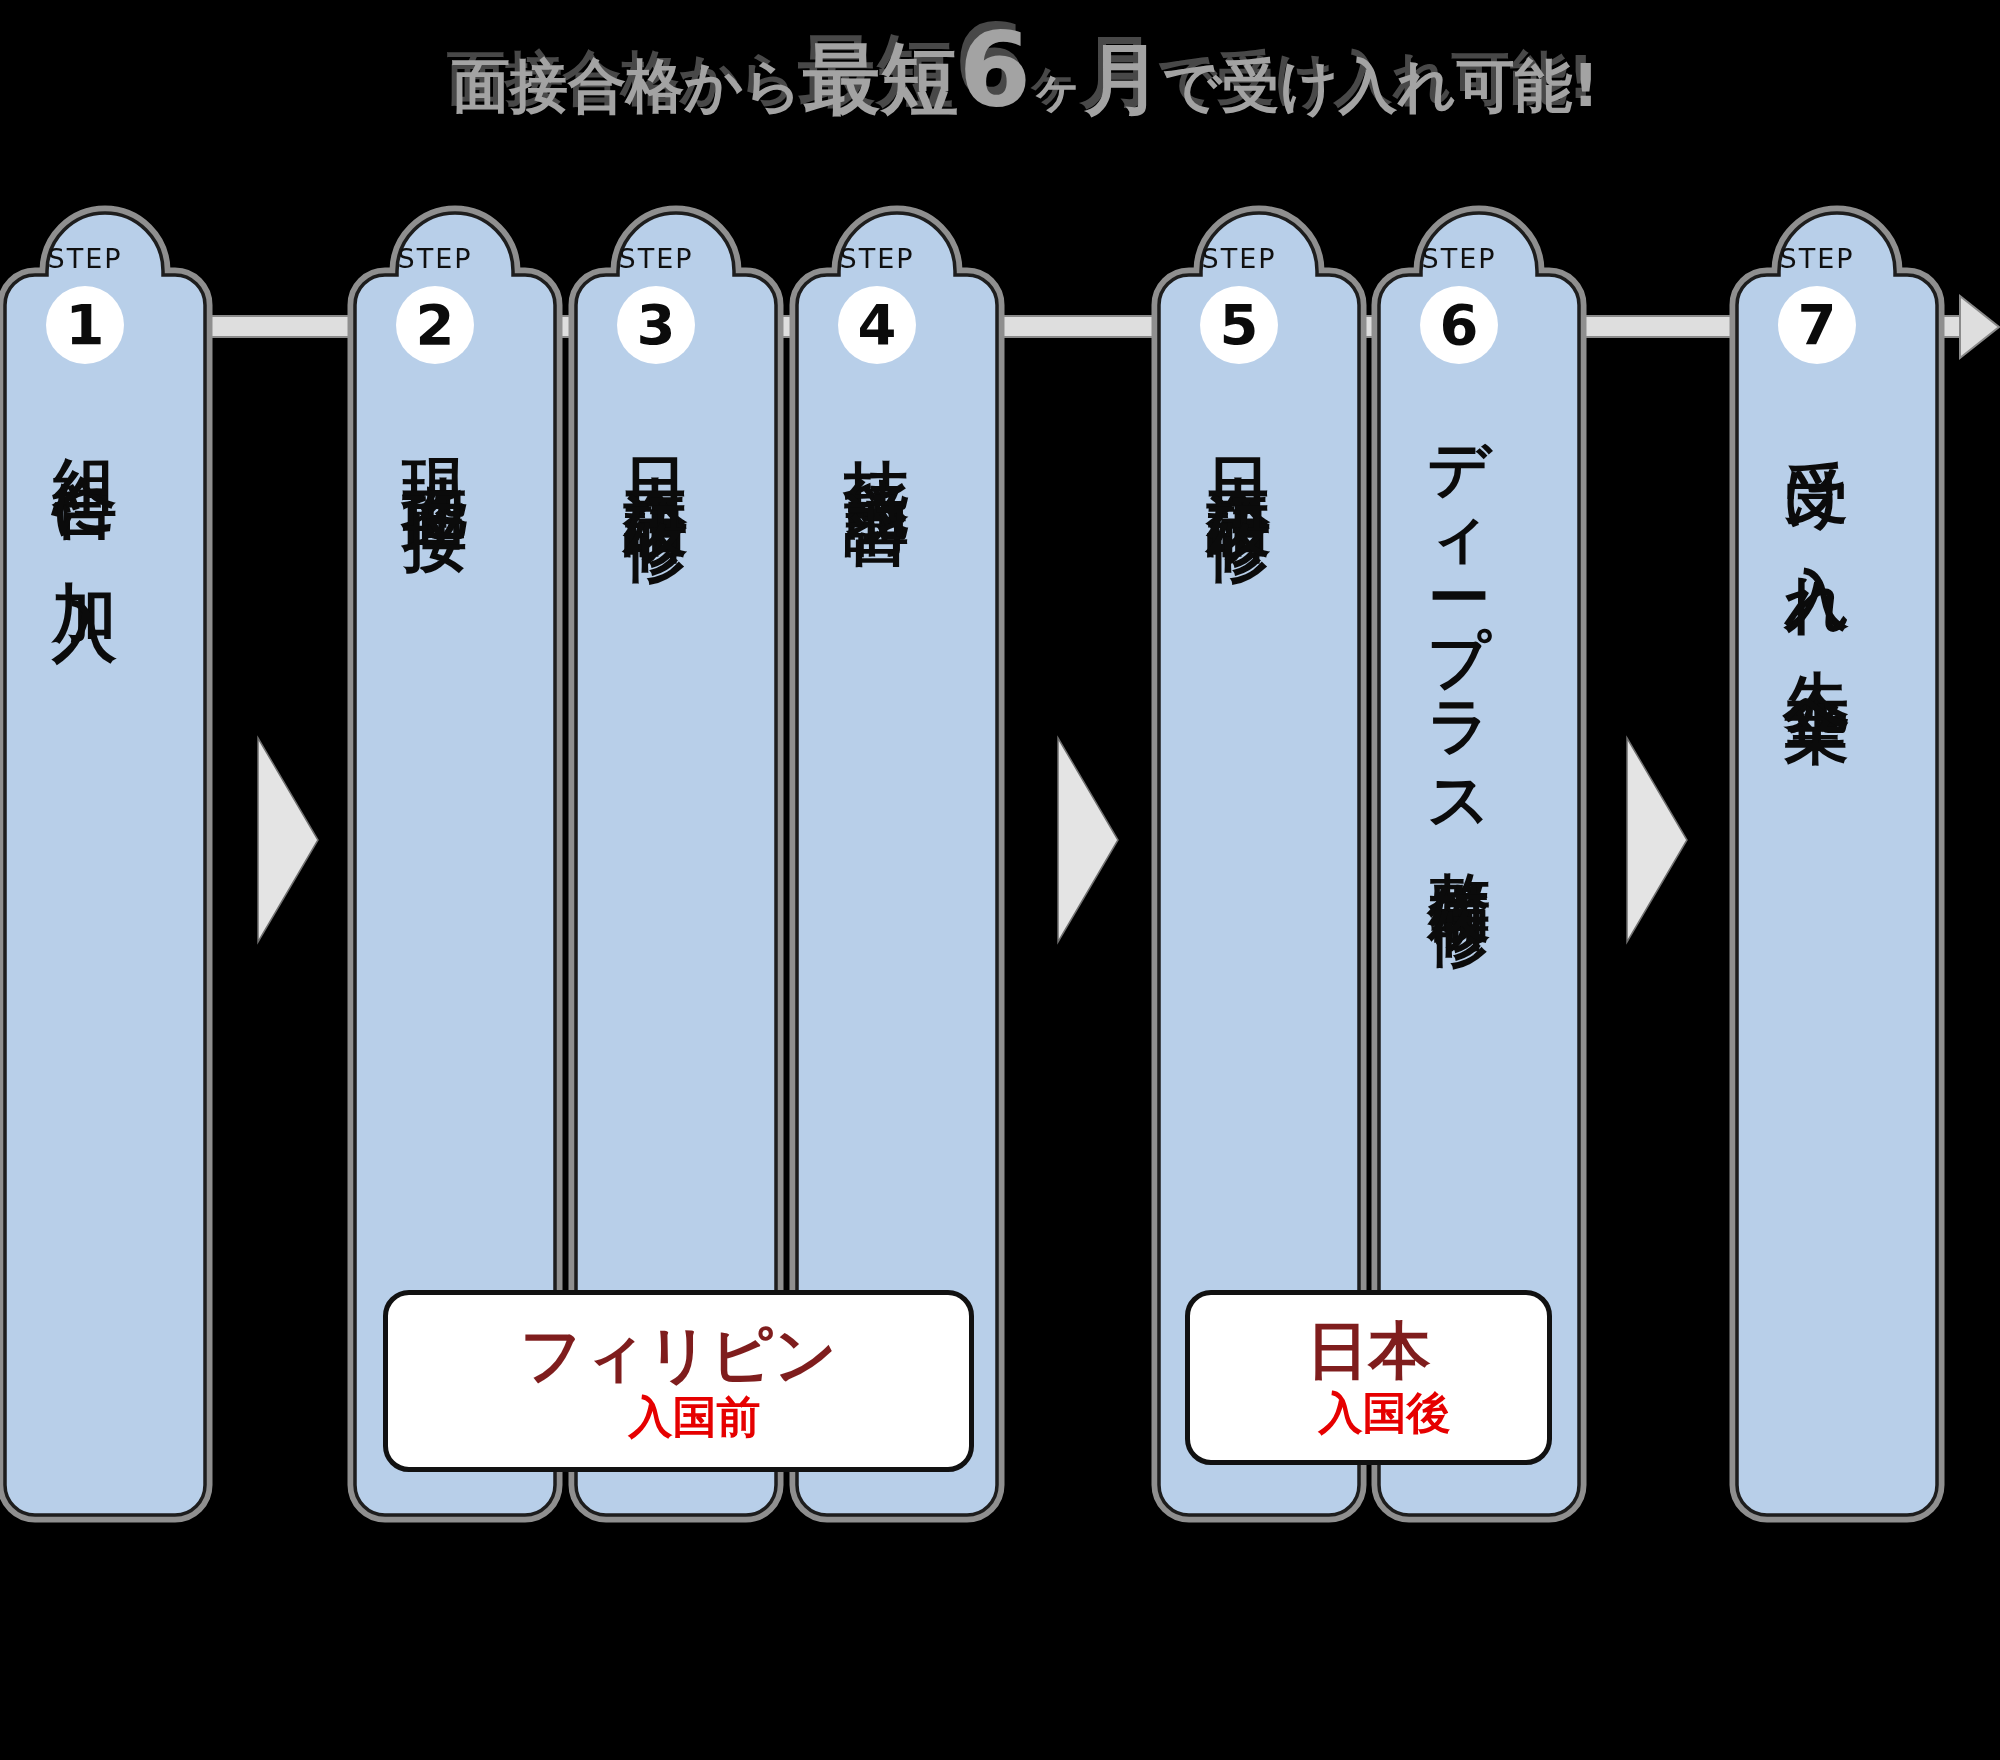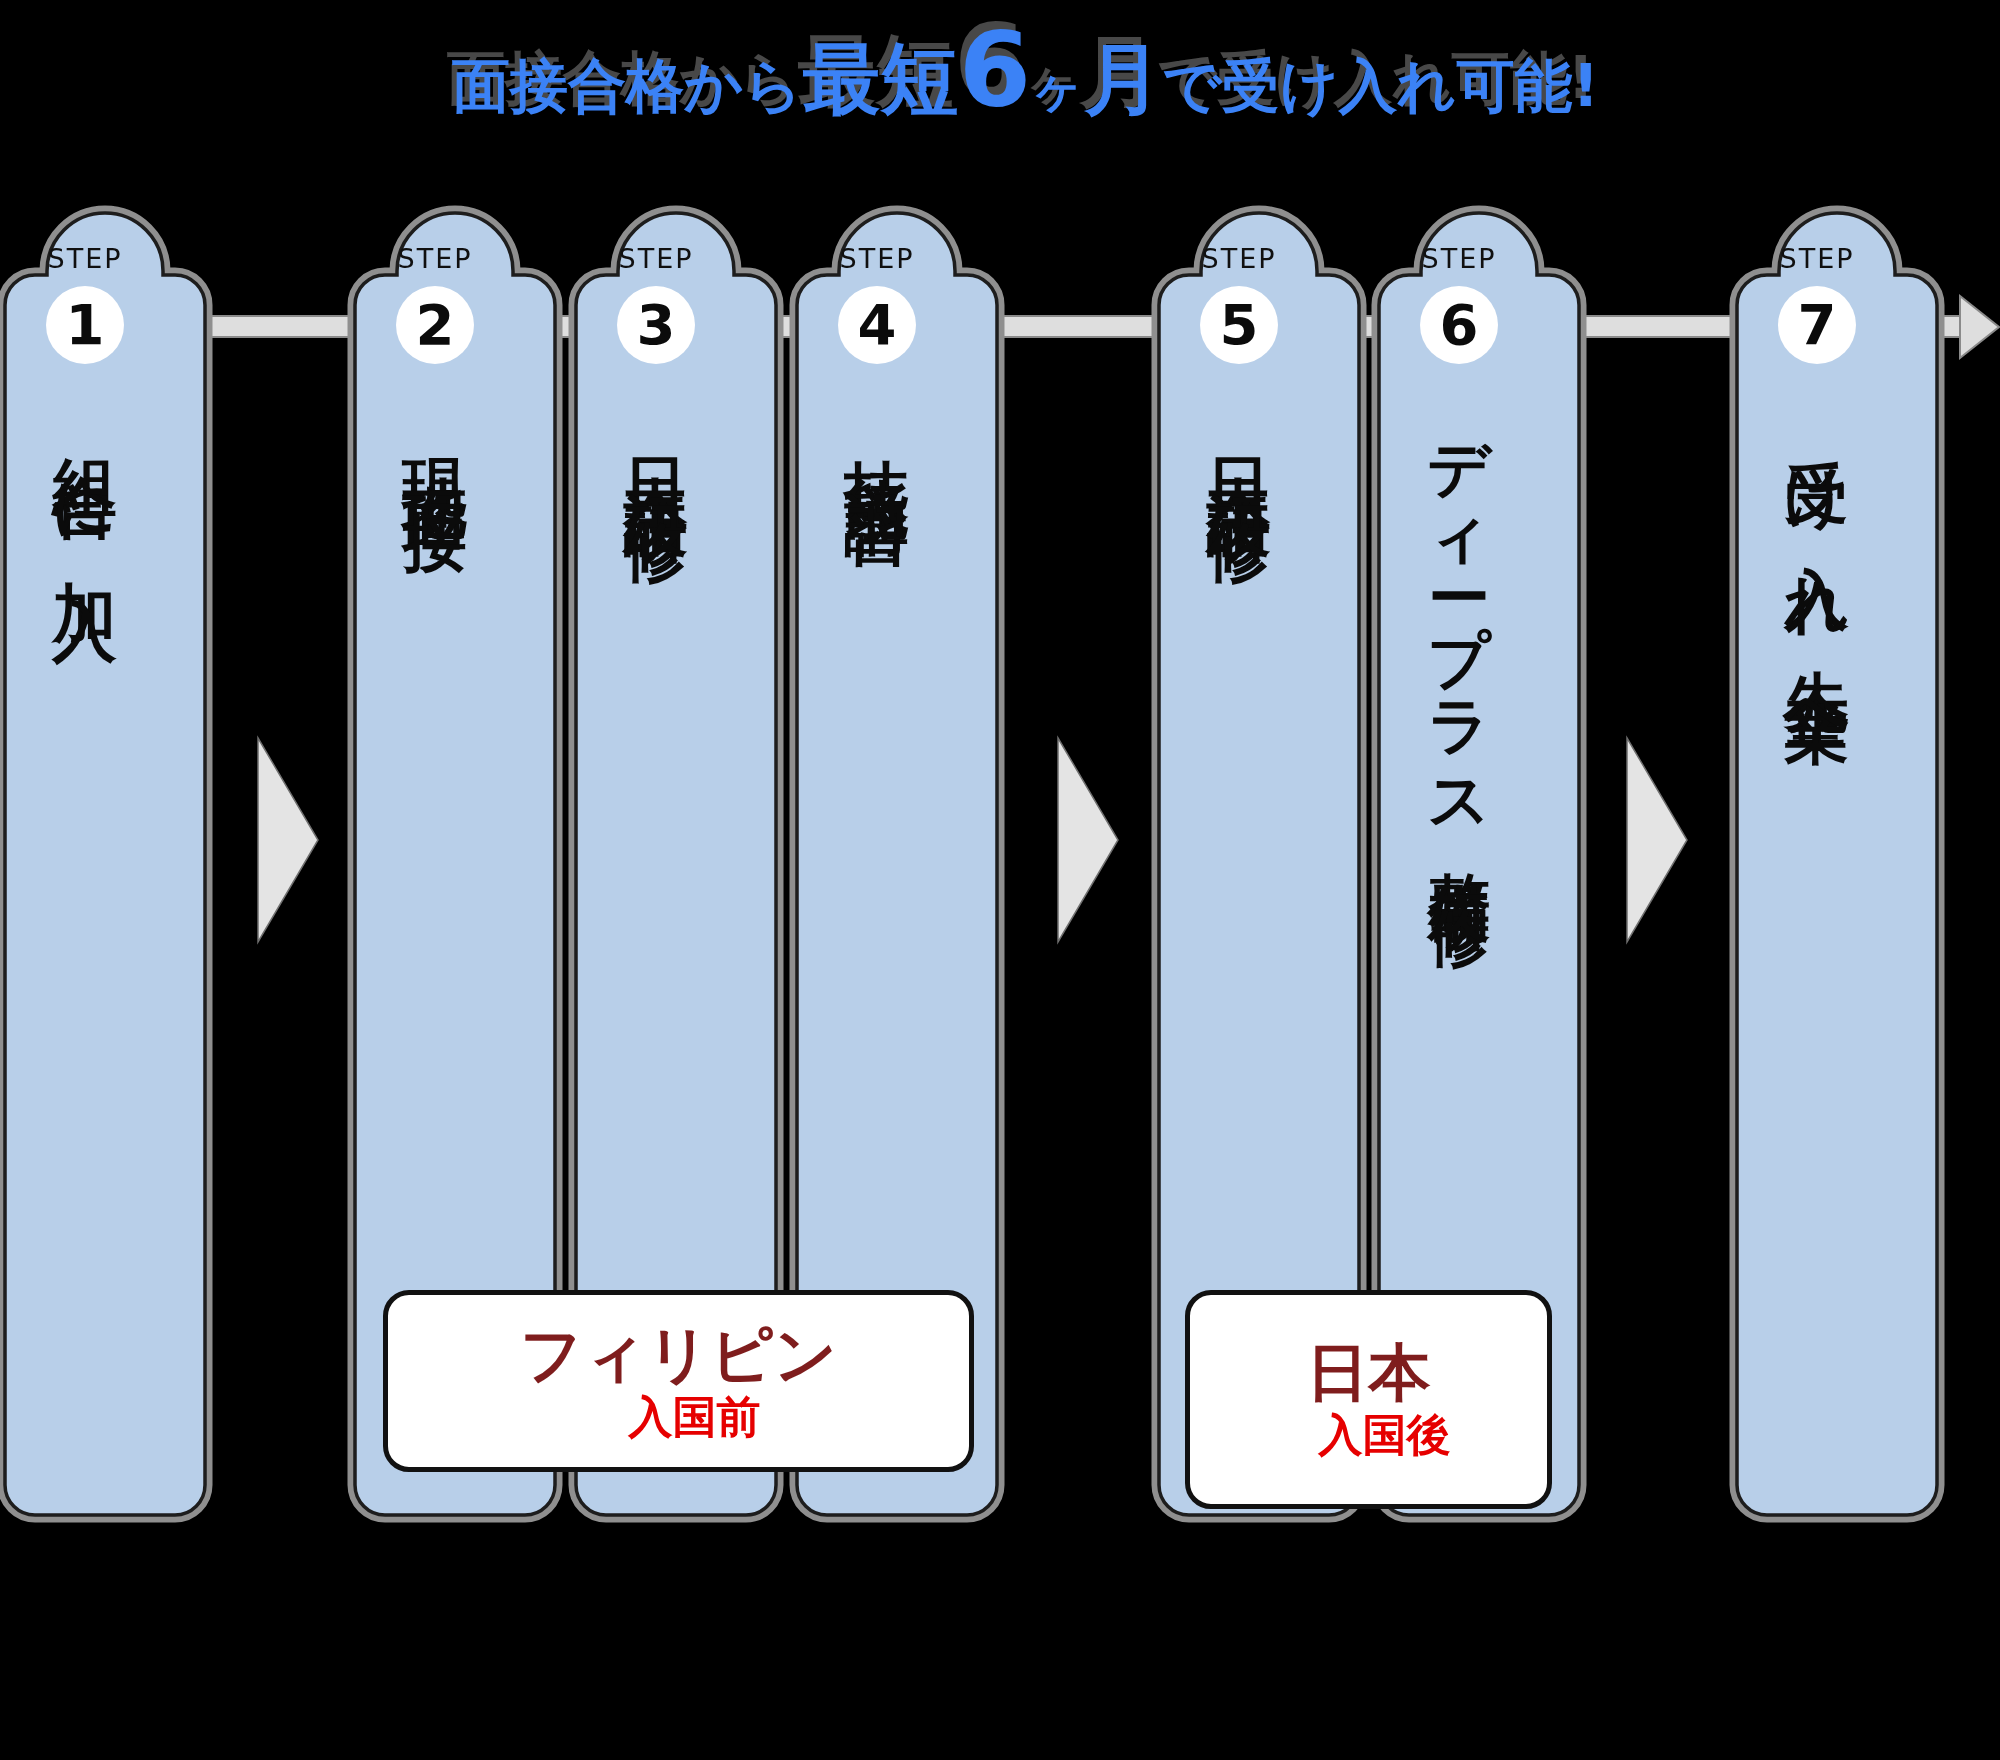--- a/index.html
+++ b/index.html
@@ -1,21 +1,21 @@
 <!DOCTYPE html>
 <html><head>
 <meta charset="utf-8">
 <style>
   html,body{margin:0;padding:0;background:#000;}
   #stage{position:relative;width:2000px;height:1760px;background:#000;overflow:hidden;
          font-family:"DejaVu Sans","Liberation Sans",sans-serif;}
 
   
   .title{position:absolute;left:452px;top:18px;white-space:nowrap;z-index:3;
-         color:#3b82f6;font-weight:900;line-height:1;
+         color:#a3a3a3;font-weight:900;line-height:1;
          text-shadow:-5px -8px 0 rgba(85,85,85,.85);}
   .t-n   {font-size:58px;}
   .t-big {font-size:78px;}
   .t-huge{font-size:104px;}
   .t-sm  {font-size:52px;}
 
   
   svg.bg{position:absolute;left:0;top:0;z-index:1;}
   .hline{fill:#dedede;stroke:#8a8a8a;stroke-width:2;}
   .hhead{fill:#dedede;stroke:#8a8a8a;stroke-width:2;}
@@ -145,18 +145,18 @@
     <div class="badge">
         <span>7</span>
       </div>
     <div class="vtext">受け入れ先企業へ</div>
   </div>
 
   <div class="loc-box" style="left:383px;top:1290px;width:591px;height:182px">
     <div class="loc-name">フィリピン</div>
     <div class="loc-sub">入国前</div>
   </div>
-  <div class="loc-box" style="left:1185px;top:1290px;width:367px;height:219px">
+  <div class="loc-box" style="left:1185px;top:1290px;width:367px;height:175px">
     <div class="loc-name">日本</div>
     <div class="loc-sub">入国後</div>
   </div>
 
 </div>
 
 </body></html>

